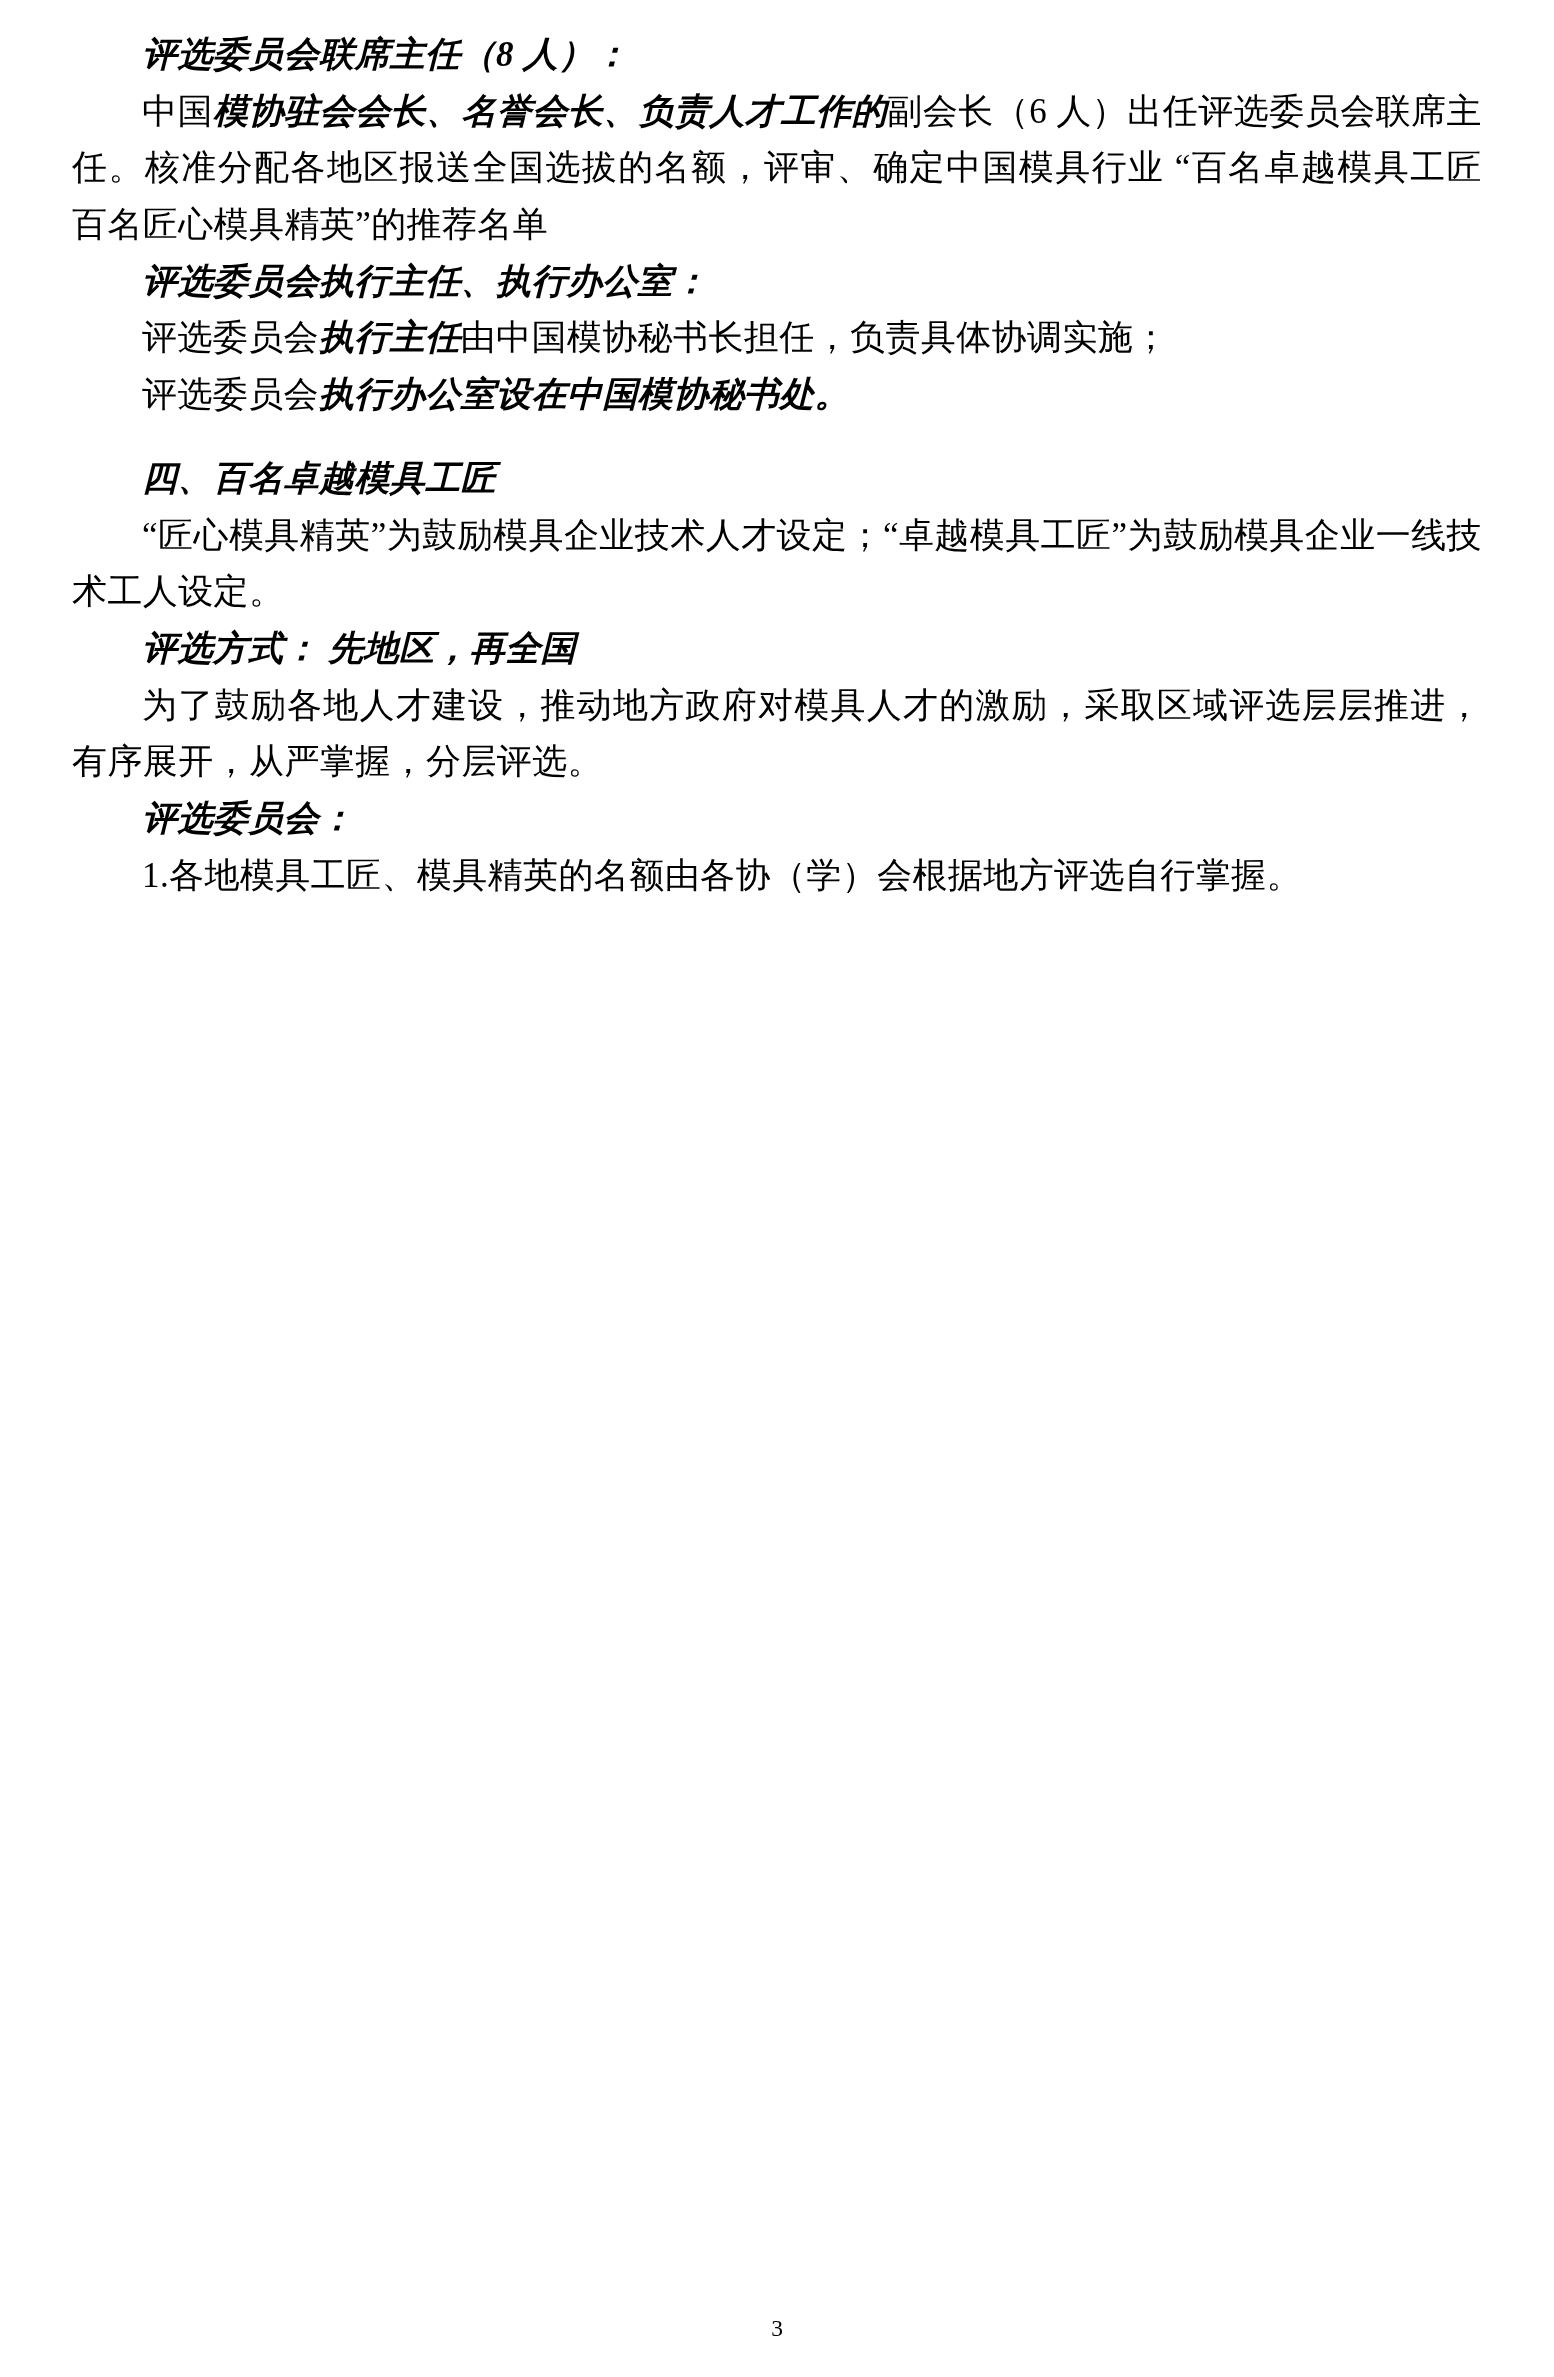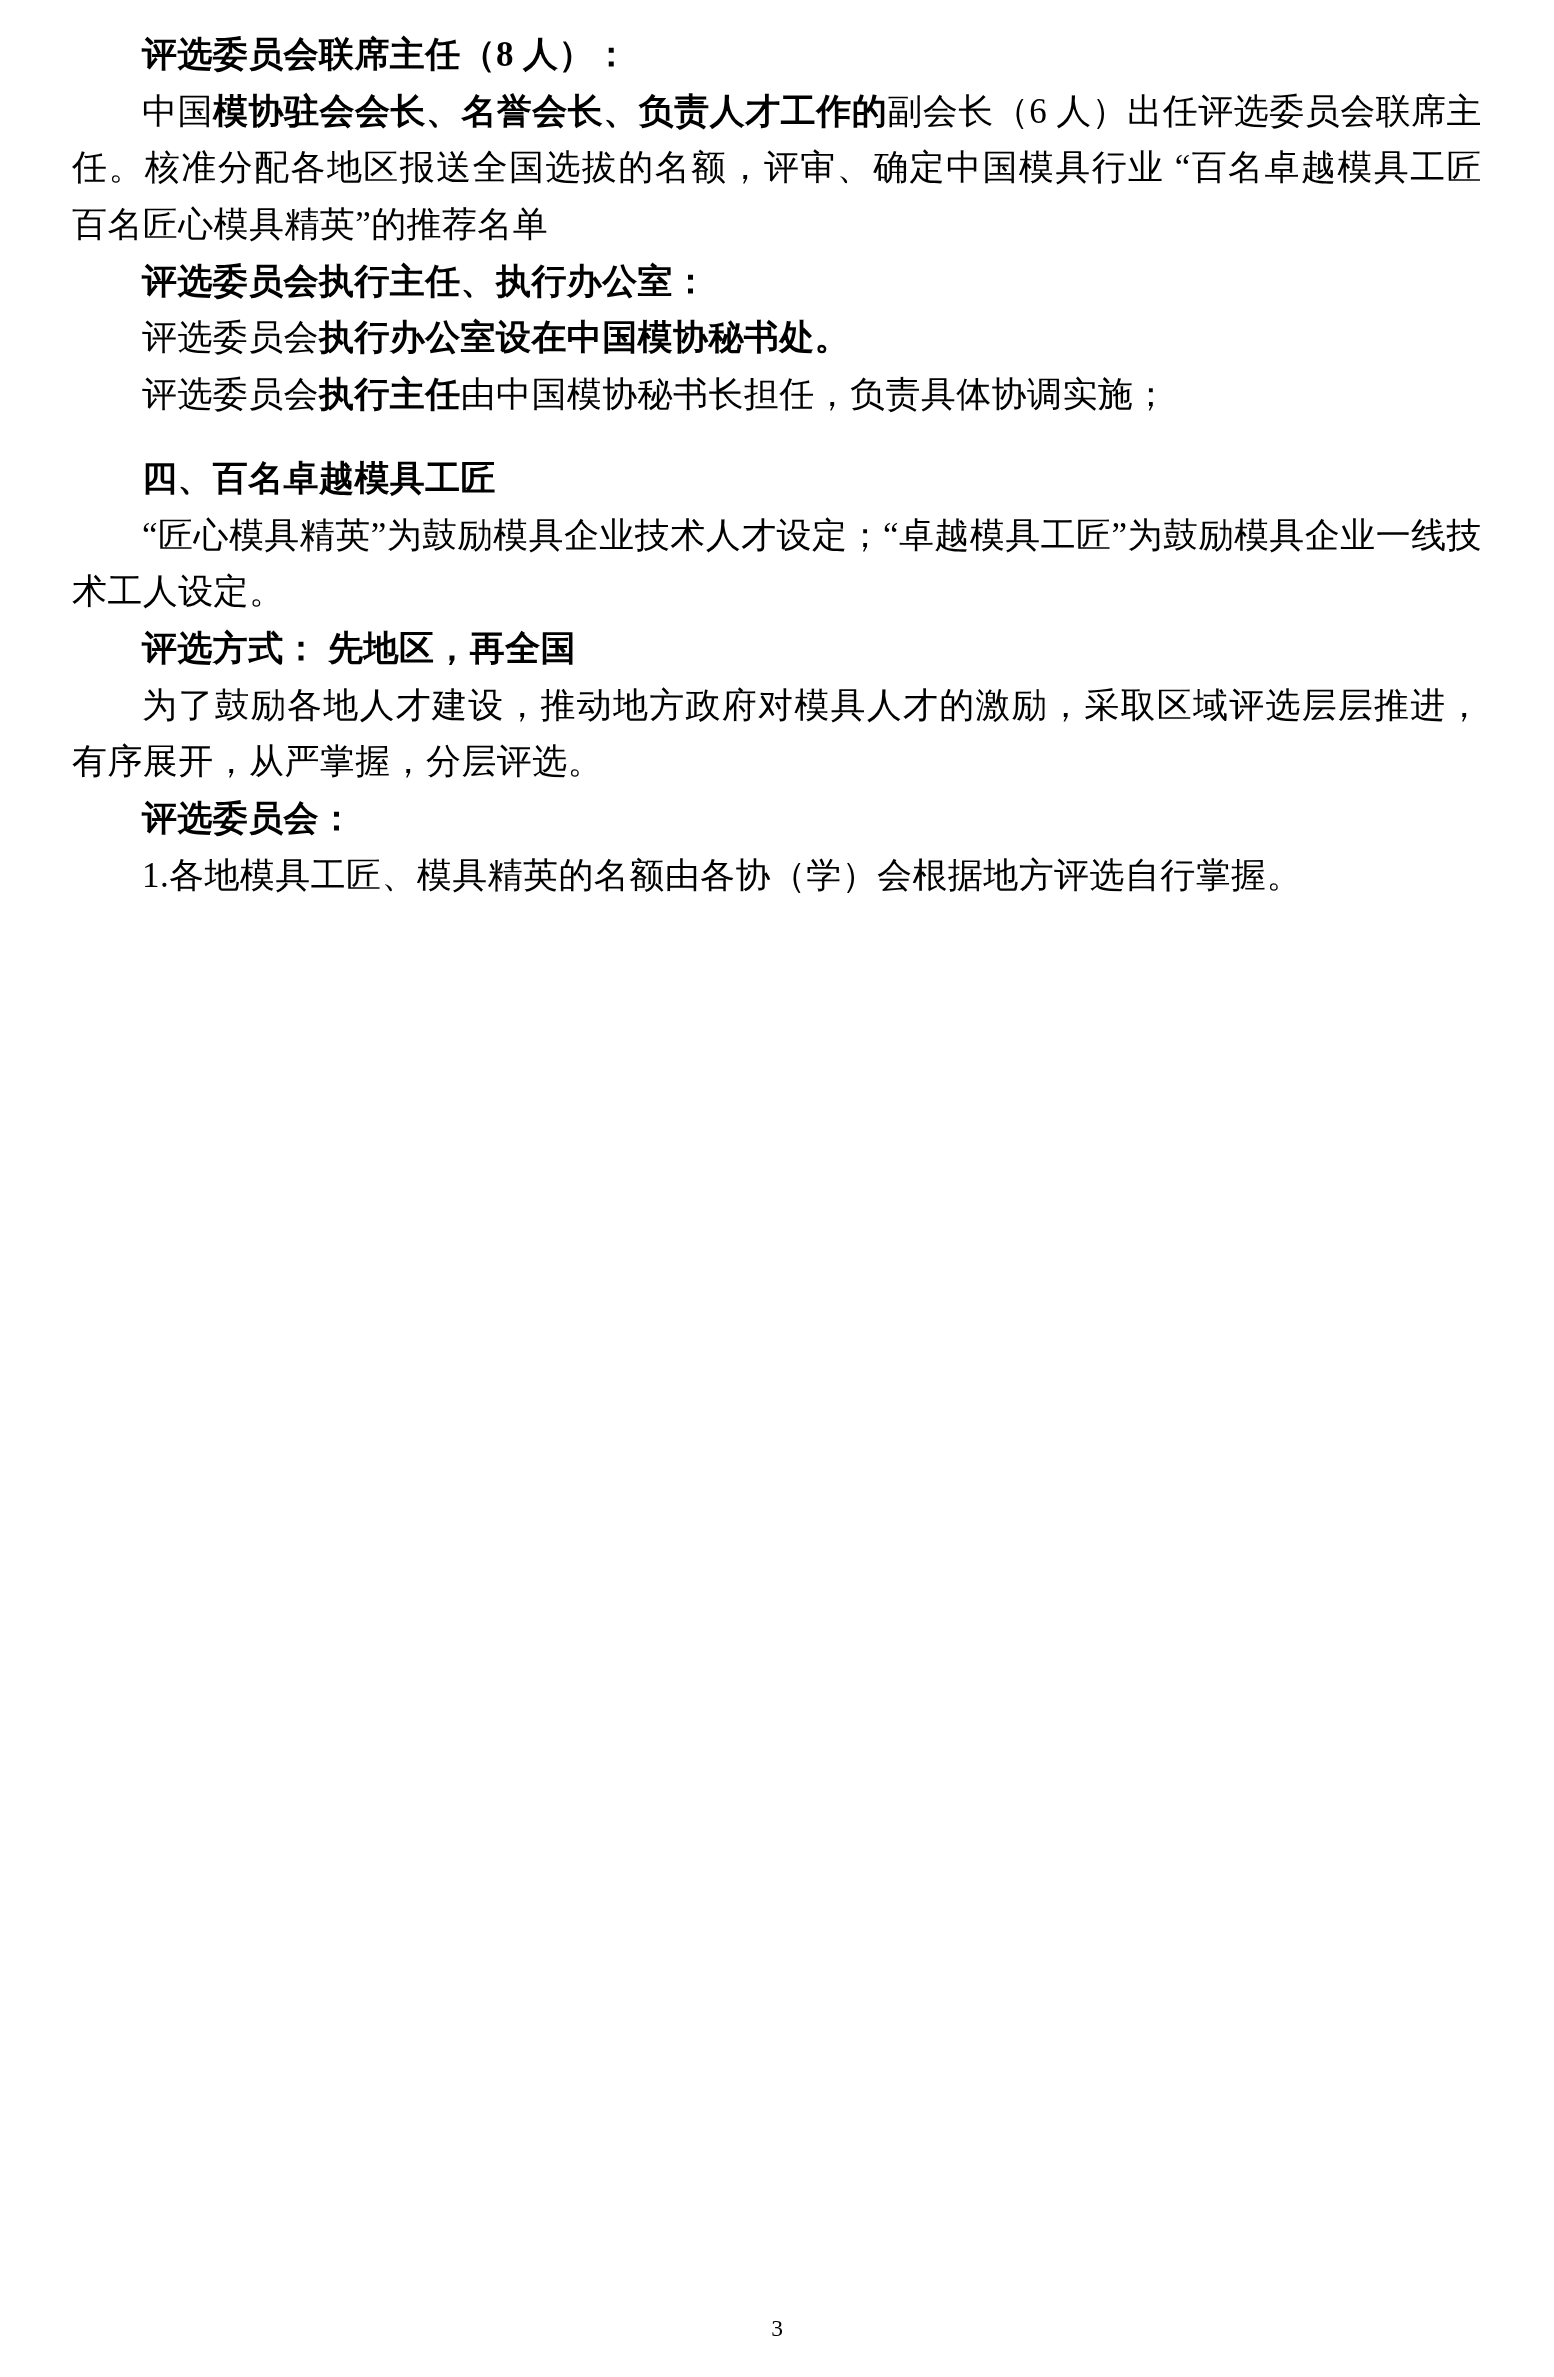--- a/index.html
+++ b/index.html
@@ -28,20 +28,21 @@
   p {
     margin: 0 0 0 0;
     text-align: justify;
     text-justify: inter-ideograph;
   }
   .indent {
     text-indent: 2em;
   }
   .b {
     font-weight: bold;
+    font-style: italic;
   }
   .heading {
     font-weight: bold;
     text-indent: 2em;
   }
   .section-gap {
     height: 27px;
   }
   .small-gap {
     height: 0px;
@@ -57,22 +58,22 @@
   }
 </style>
 </head>
 <body>
 
 <div class="page">
   <div class="doc-body" id="doc-body">
       <p class="heading"><span class="b">评选委员会联席主任（8 人）：</span></p>
       <p class="indent"><span>中国</span><span class="b">模协驻会会长、名誉会长、负责人才工作的</span><span>副会长（6 人）出任评选委员会联席主任。核准分配各地区报送全国选拔的名额，评审、确定中国模具行业 “百名卓越模具工匠  百名匠心模具精英”的推荐名单</span></p>
       <p class="heading"><span class="b">评选委员会执行主任、执行办公室：</span></p>
+      <p class="indent"><span>评选委员会</span><span class="b">执行主任</span><span>由中国模协秘书长担任，负责具体协调实施；</span></p>
       <p class="indent"><span>评选委员会</span><span class="b">执行办公室设在中国模协秘书处。</span></p>
-      <p class="indent"><span>评选委员会</span><span class="b">执行主任</span><span>由中国模协秘书长担任，负责具体协调实施；</span></p>
       <div class="section-gap"></div>
       <p class="heading"><span class="b">四、百名卓越模具工匠</span></p>
       <div class="small-gap"></div>
       <p class="indent"><span>“匠心模具精英”为鼓励模具企业技术人才设定；“卓越模具工匠”为鼓励模具企业一线技术工人设定。</span></p>
       <p class="heading"><span class="b">评选方式：  先地区，再全国</span></p>
       <p class="indent"><span>为了鼓励各地人才建设，推动地方政府对模具人才的激励，采取区域评选层层推进，有序展开，从严掌握，分层评选。</span></p>
       <p class="heading"><span class="b">评选委员会：</span></p>
       <p class="indent"><span>1.各地模具工匠、模具精英的名额由各协（学）会根据地方评选自行掌握。</span></p>
     </div>
   <div class="pagenum">3</div>

